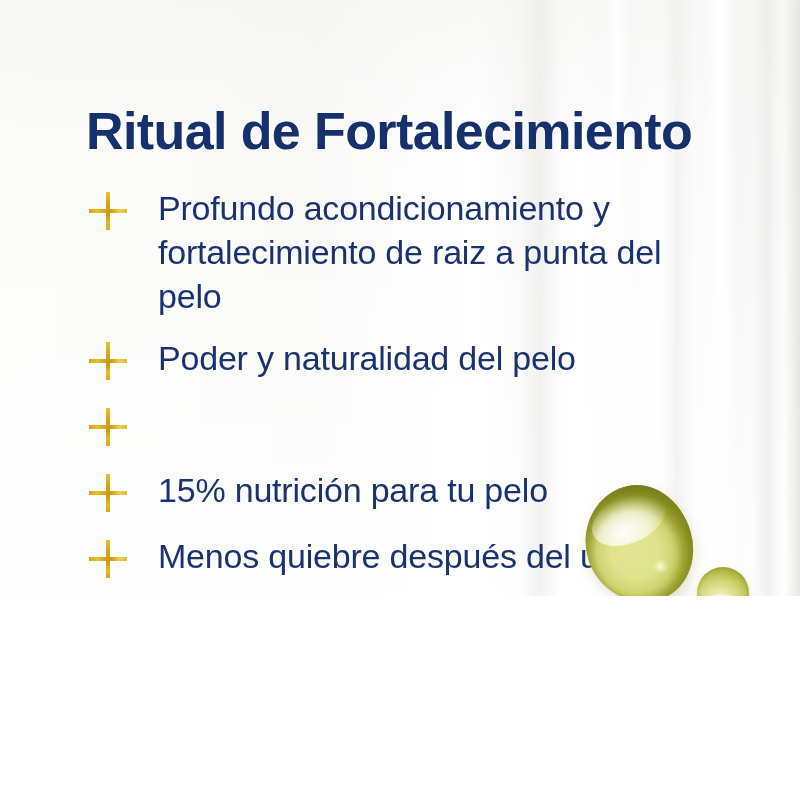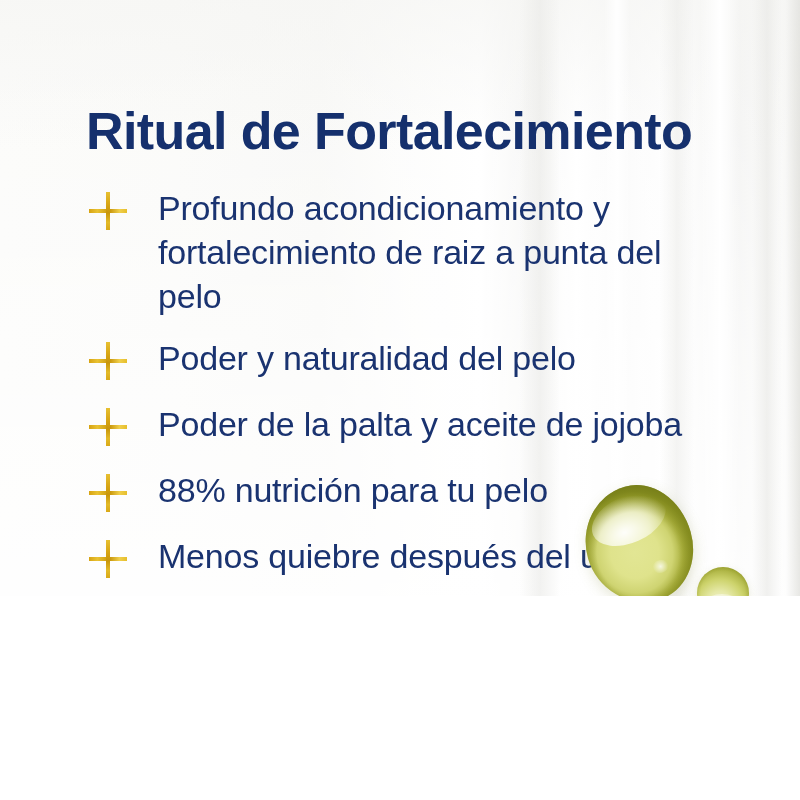--- a/index.html
+++ b/index.html
@@ -226,29 +226,28 @@
         <span class="bar-v"></span>
       </span>
       <span class="benefit-text">Poder y naturalidad del pelo</span>
     </div>
 
     <div class="benefit-row">
       <span class="plus-icon">
         <span class="bar-h"></span>
         <span class="bar-v"></span>
       </span>
-      <span class="benefit-text">Poder de la palta y aceite de jojoba</span>
-    </div>
-
-    <div class="benefit-row">
-      <span class="plus-icon">
-        <span class="bar-h"></span>
-        <span class="bar-v"></span>
-      </span>
-      <span class="benefit-text">88% nutrición para tu pelo</span>
+    </div>
+
+    <div class="benefit-row">
+      <span class="plus-icon">
+        <span class="bar-h"></span>
+        <span class="bar-v"></span>
+      </span>
+      <span class="benefit-text">15% nutrición para tu pelo</span>
     </div>
 
     <div class="benefit-row">
       <span class="plus-icon">
         <span class="bar-h"></span>
         <span class="bar-v"></span>
       </span>
       <span class="benefit-text">Menos quiebre después del uso</span>
     </div>
 

